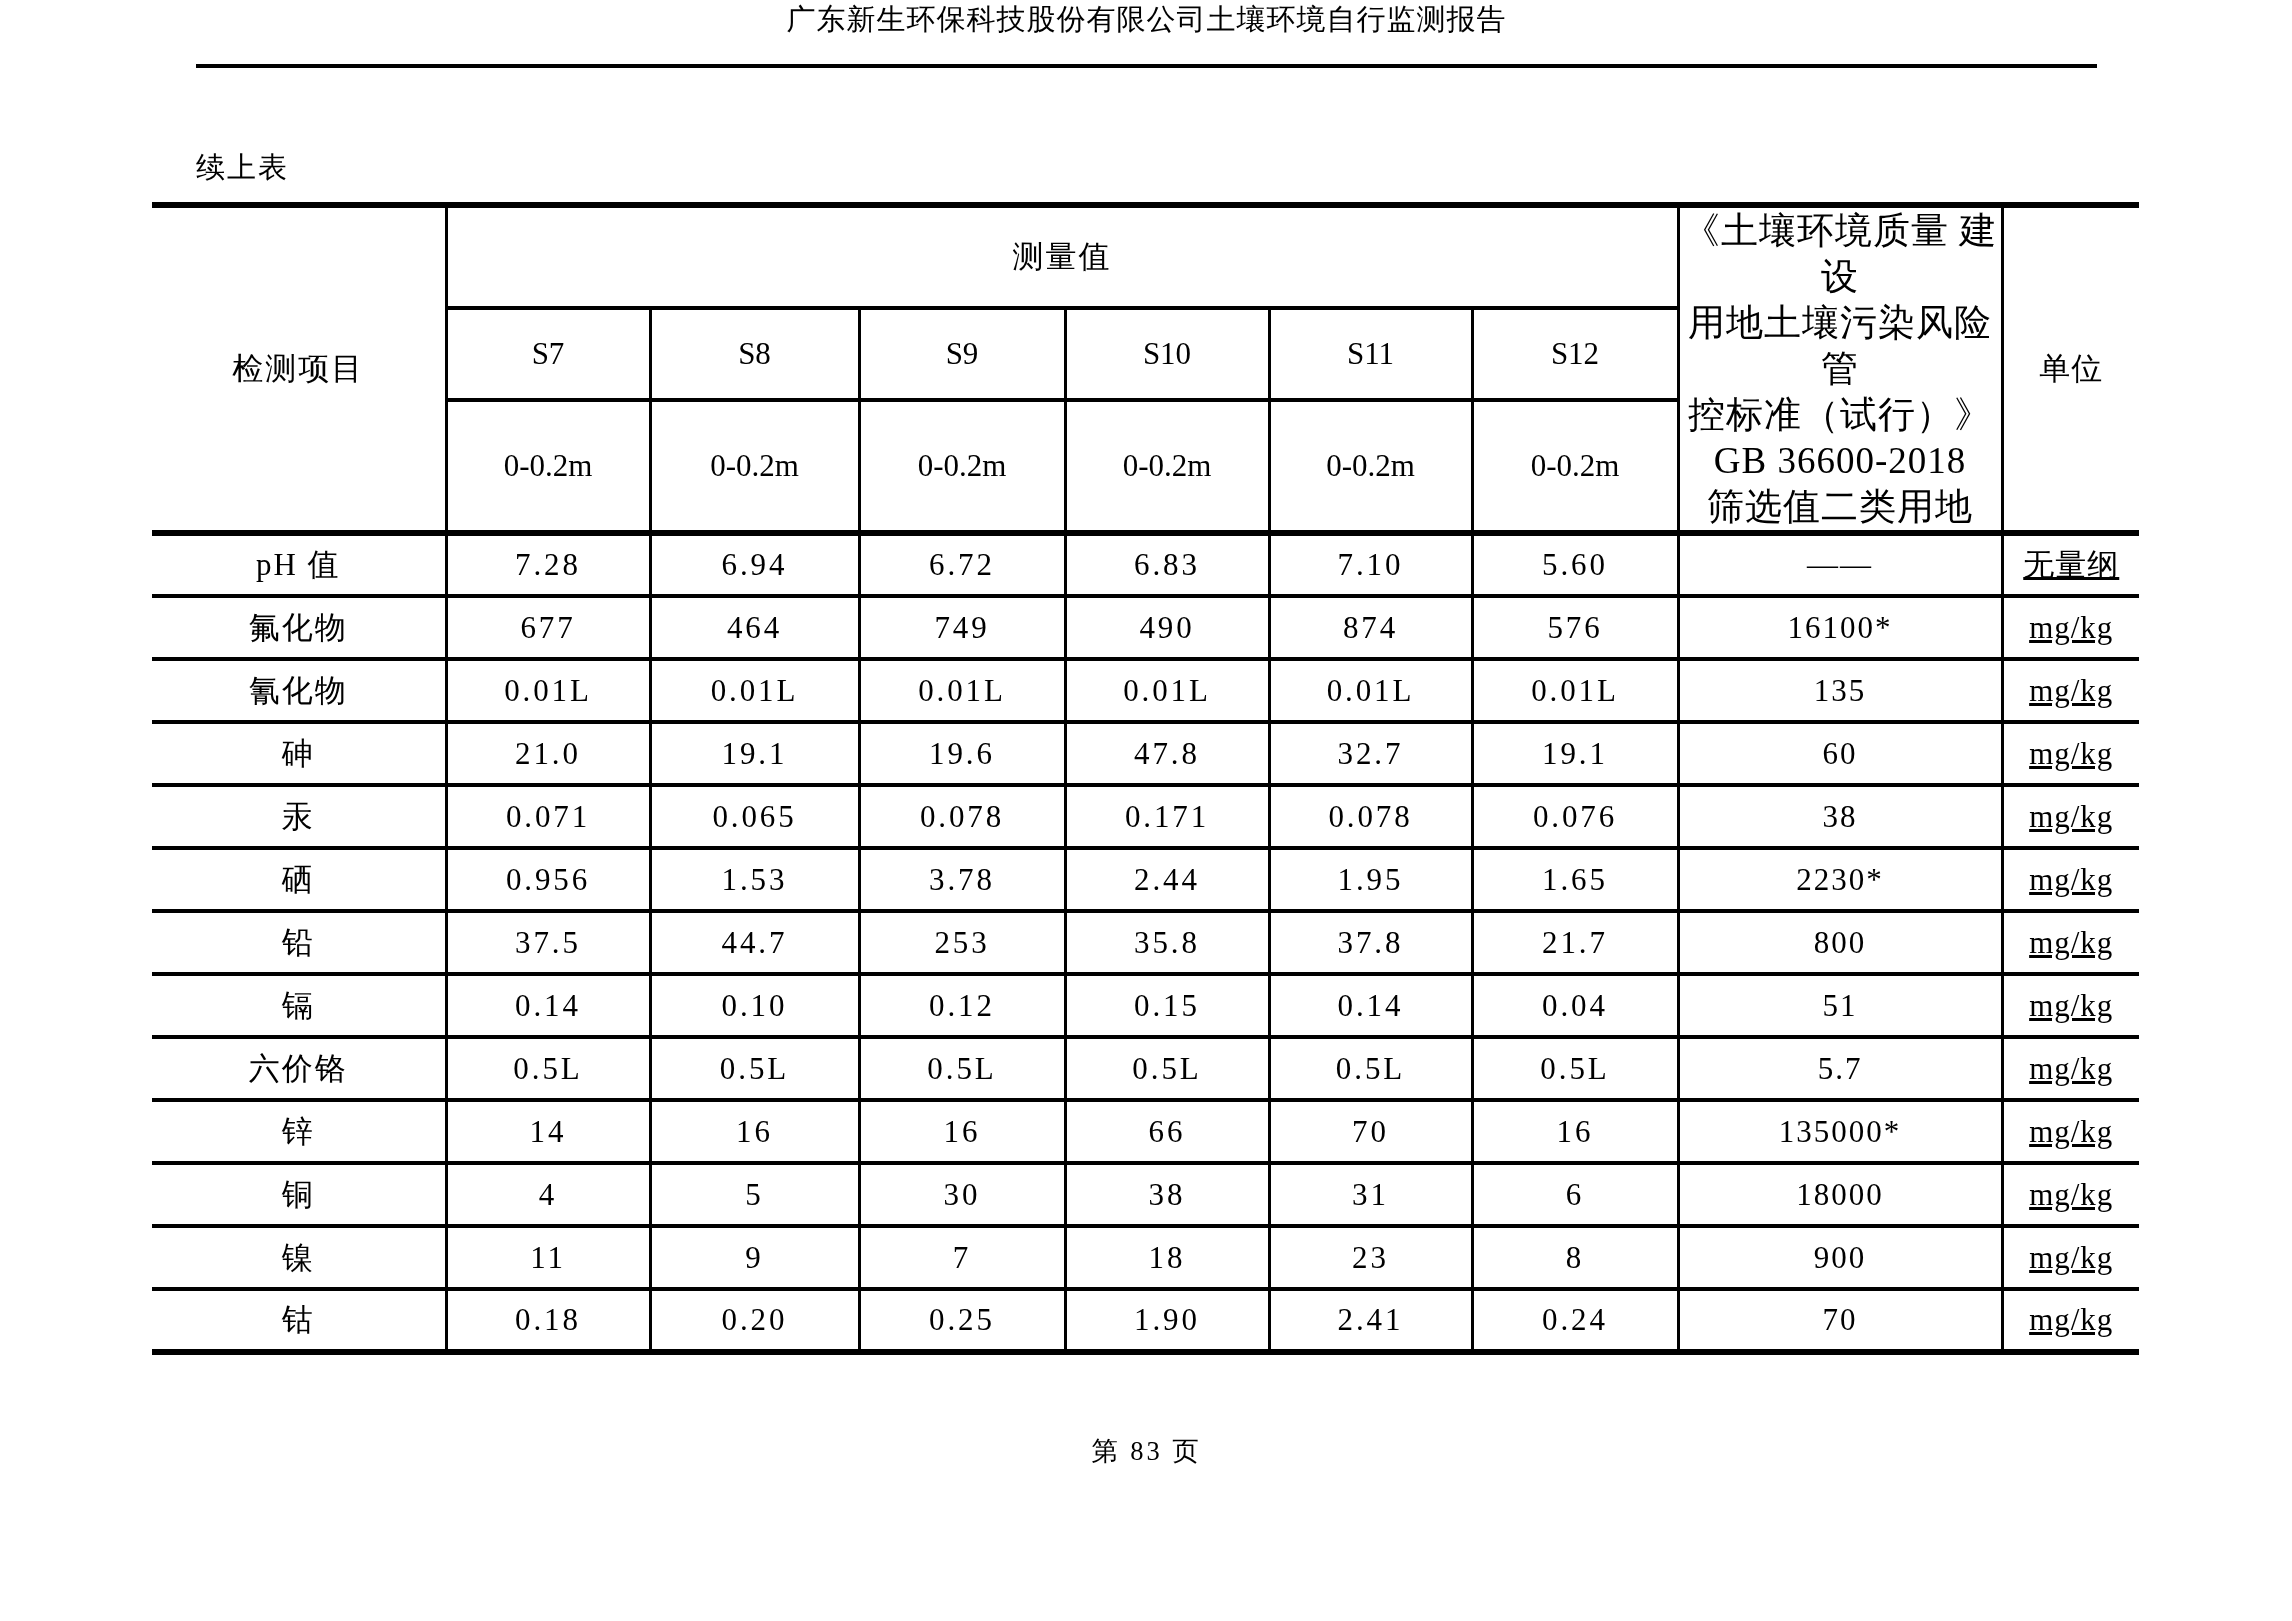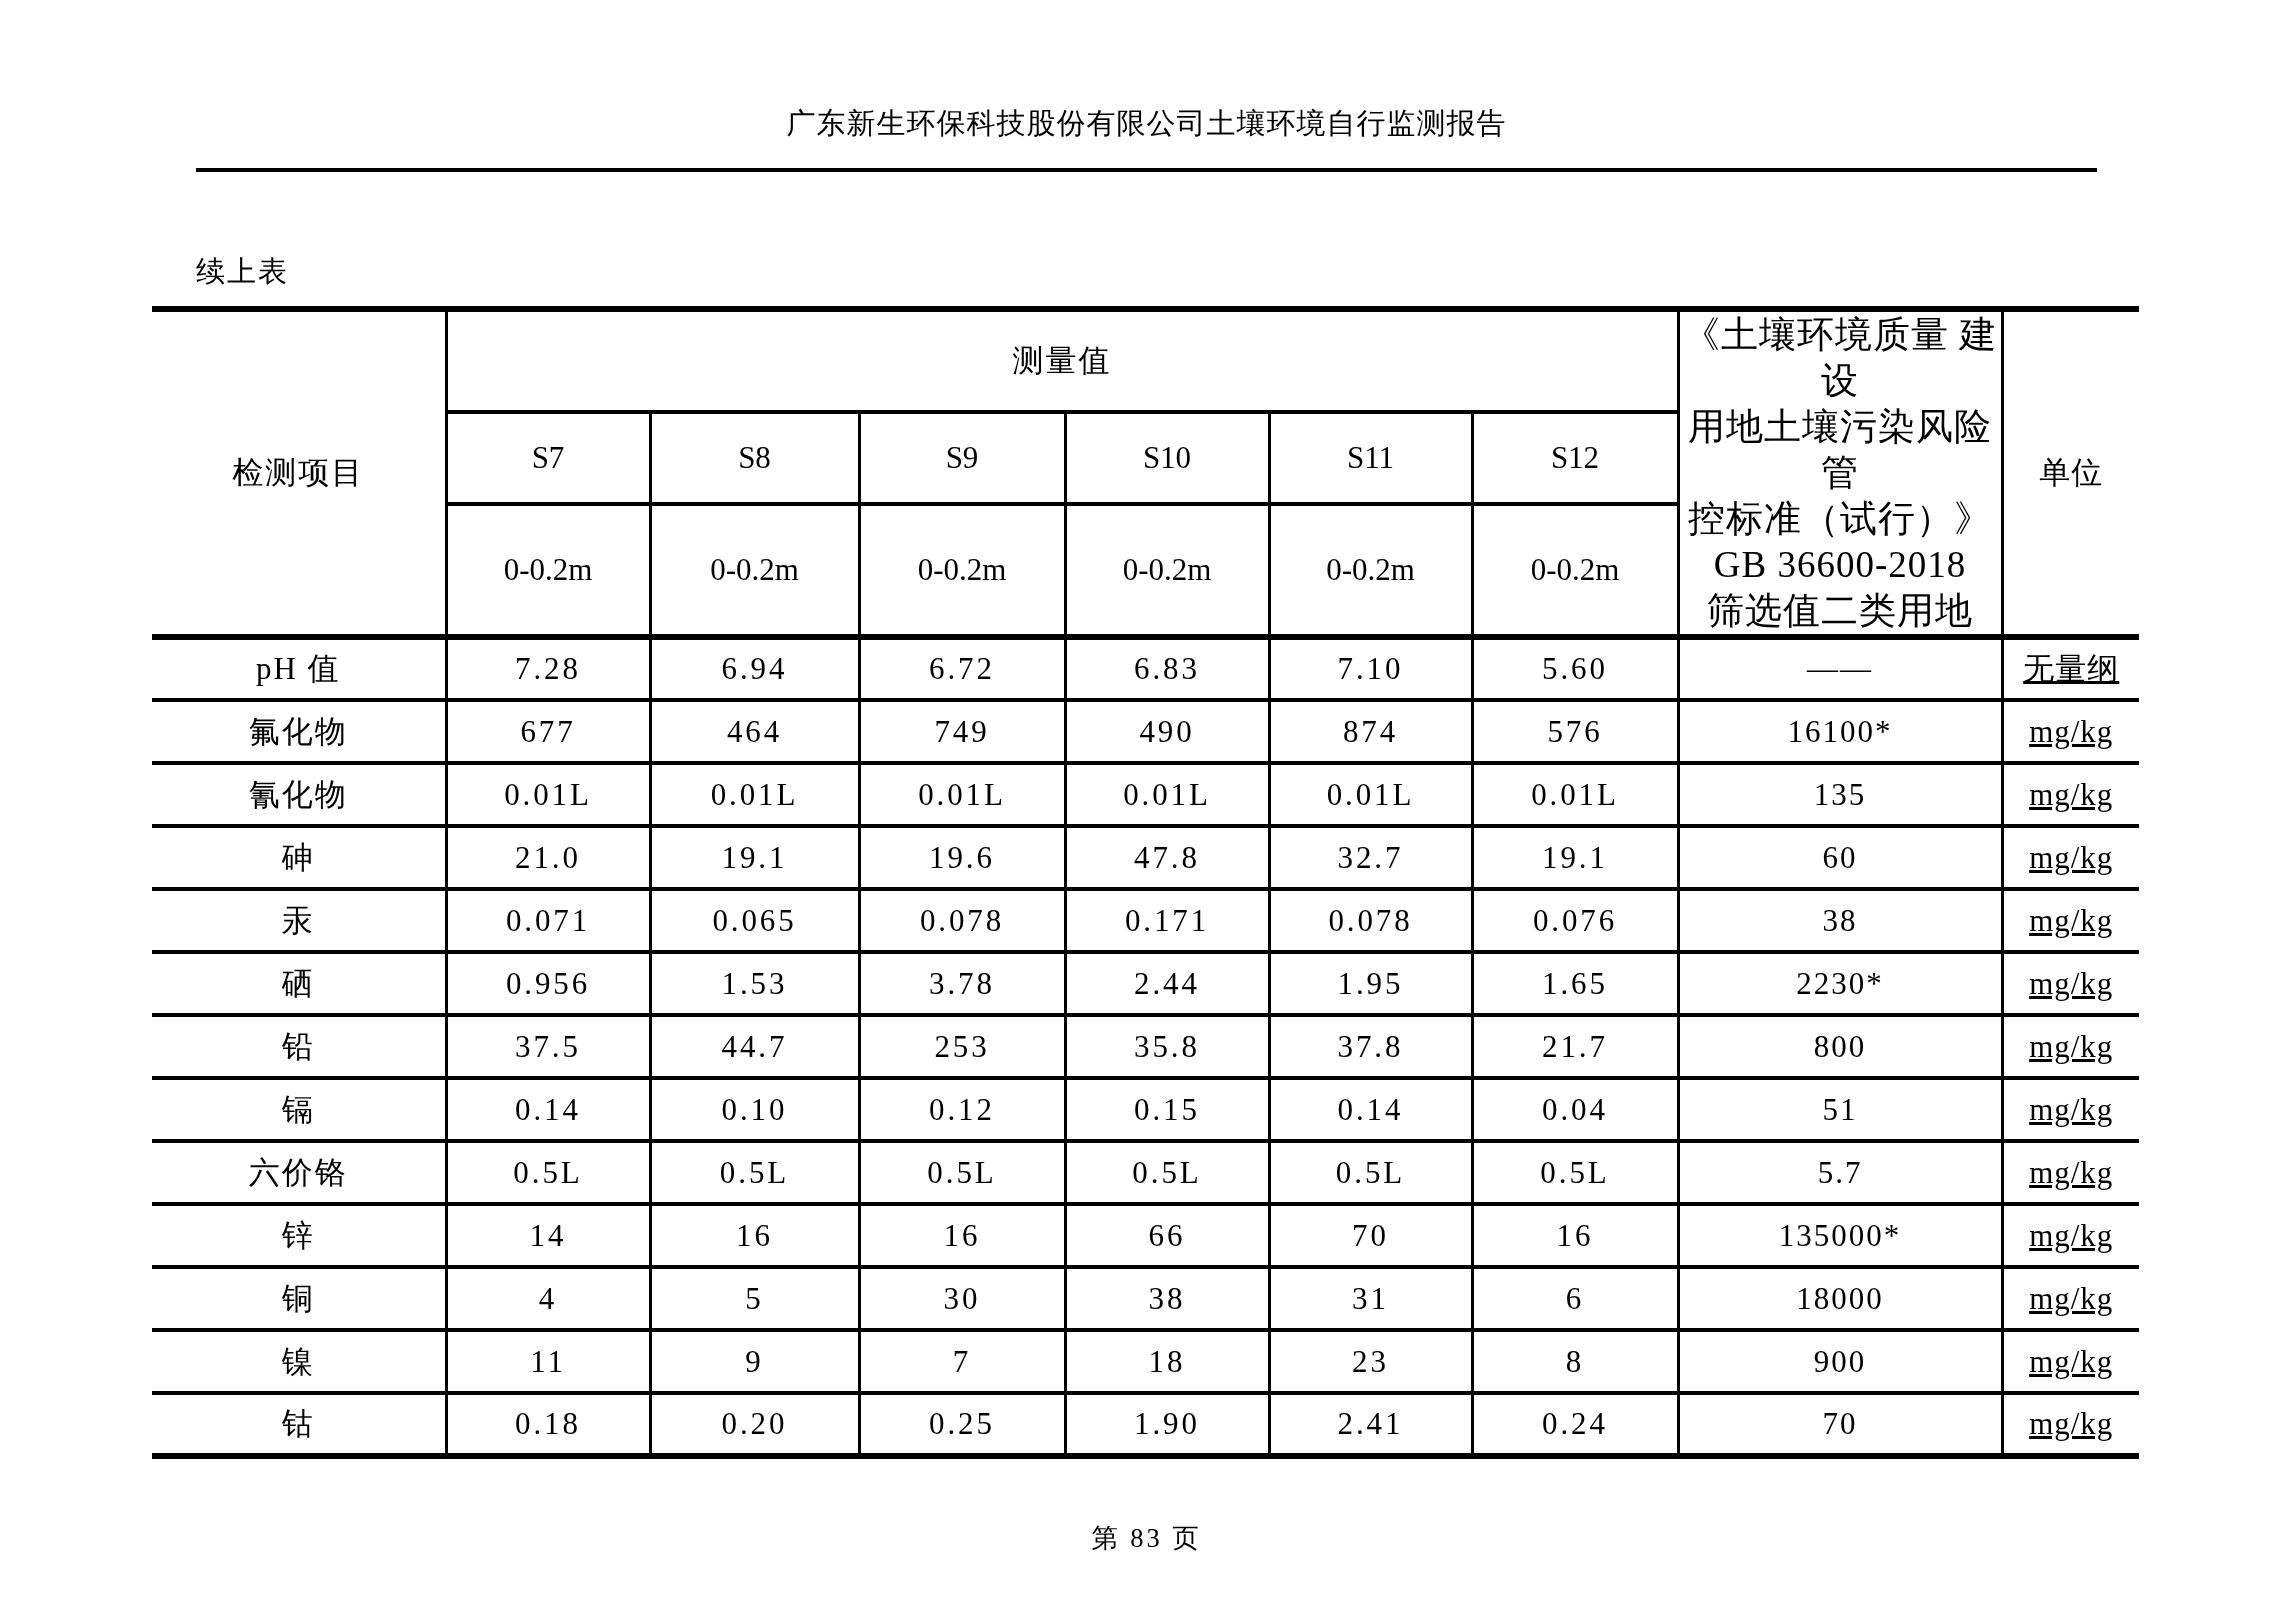--- a/index.html
+++ b/index.html
@@ -8,21 +8,20 @@
     background: #ffffff;
   }
   body {
     width: 2293px;
     height: 1621px;
     overflow: hidden;
     color: #000;
     font-family: "Liberation Serif", "DejaVu Serif", serif;
   }
   .doc-title {
-    margin-top: 104px;
     text-align: center;
     font-size: 29px;
     letter-spacing: 1px;
   }
   .title-rule {
     width: 1901px;
     height: 4.9px;
     background: #000;
     margin: 23.5px auto 0 auto;
   }
@@ -67,21 +66,21 @@
   .row-meas   { font-size: 31px; letter-spacing: 2px; }
   .row-site   { font-size: 29px; }
   .row-depth  { font-size: 29px; }
   .col-std div { font-size: 37px; line-height: 46px; letter-spacing: 1px; }
   .col-unit   { font-size: 33px; letter-spacing: 1px; }
   .c-item     { font-size: 33px; letter-spacing: 2px; }
   .c-val      { letter-spacing: 2.9px; }
   .c-std      { letter-spacing: 2px; }
   .c-unit     { letter-spacing: 1px; text-decoration: underline; }
   .page-footer {
-    margin-top: 61px;
+    margin-top: 78px;
     text-align: center;
     font-size: 26.5px;
     letter-spacing: 2.9px;
   }
 </style>
 </head>
 <body>
 
 <div class="page">
   <div class="doc-title">广东新生环保科技股份有限公司土壤环境自行监测报告</div>

